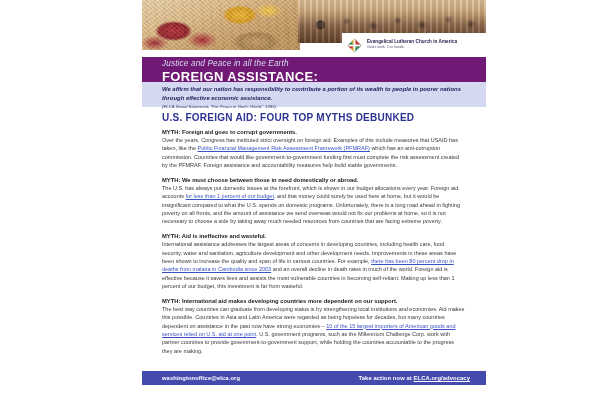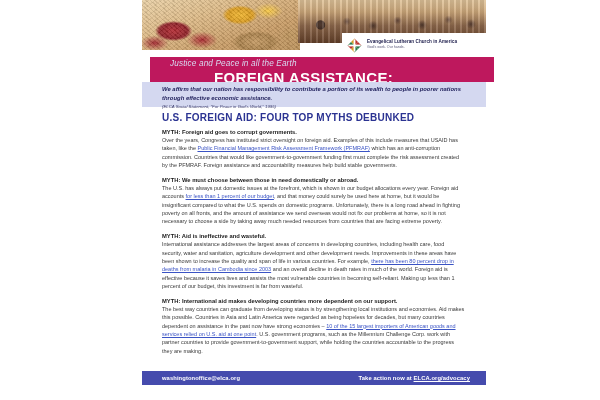--- a/index.html
+++ b/index.html
@@ -62,25 +62,25 @@
     background:#ffffff;display:flex;align-items:center;gap:4px;
     padding-left:4px;box-sizing:border-box;
   }
   .logo-mark{width:17px;height:17px;flex:0 0 auto;}
   .logo-text{display:flex;flex-direction:column;justify-content:center;line-height:1;}
   .logo-name{font-size:4.6px;font-weight:bold;color:#1b1b4a;letter-spacing:.05px;}
   .logo-tag{font-size:3.6px;color:#5a5a7a;margin-top:1.4px;}
 
   
   .banner{
-    position:absolute;left:8px;top:57px;width:344px;height:25px;
-    background:#be185d;color:#ffffff;box-sizing:border-box;padding:2px 0 0 20px;
+    position:absolute;left:0;top:57px;width:344px;height:25px;
+    background:#701a75;color:#ffffff;box-sizing:border-box;padding:2px 0 0 20px;
   }
   .banner-sub{font-size:8.2px;font-style:italic;color:#d8dbf2;letter-spacing:.15px;}
-  .banner-title{font-size:15px;font-weight:bold;letter-spacing:.35px;margin-top:1px;color:#ffffff;margin-left:44px;}
+  .banner-title{font-size:13px;font-weight:bold;letter-spacing:.35px;margin-top:1px;color:#ffffff;}
 
   
   .affirm{
     position:absolute;left:0;top:82px;width:344px;height:25px;
     background:#d4d8f0;box-sizing:border-box;padding:3px 14px 0 20px;
   }
   .affirm-text{font-size:5.9px;font-style:italic;font-weight:bold;color:#23235e;line-height:1.45;}
   .affirm-cite{font-size:4.3px;color:#3c3c6b;margin-top:2px;font-style:italic;}
 
   

